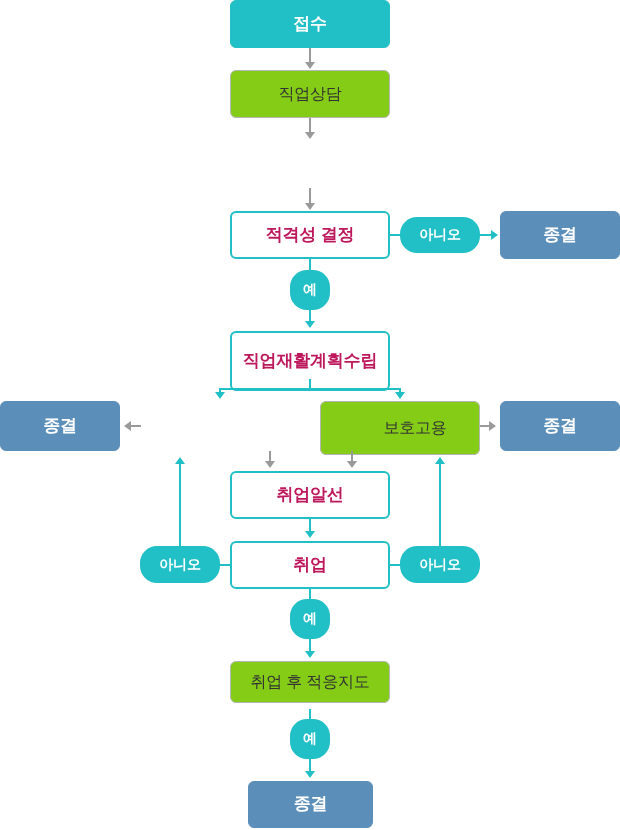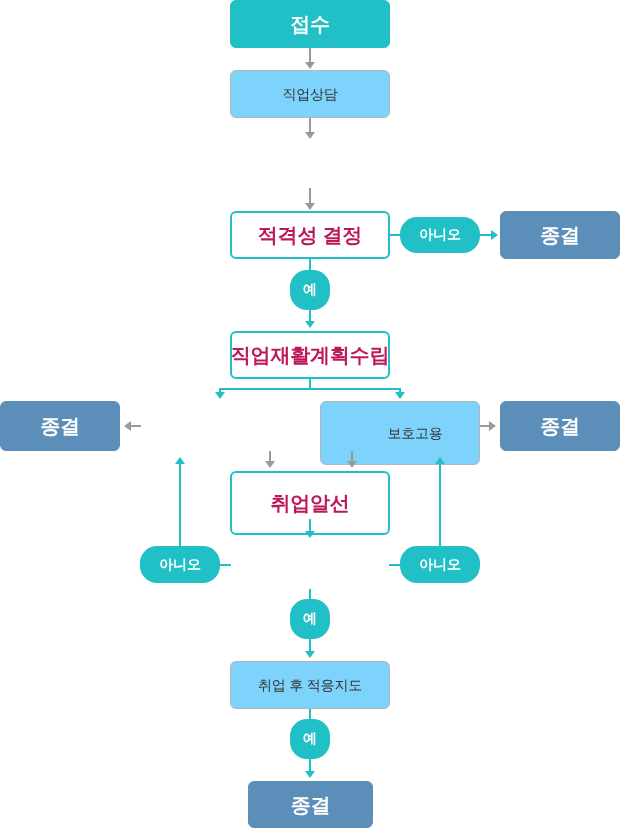--- a/index.html
+++ b/index.html
@@ -19,45 +19,45 @@
     overflow: hidden;
   }
   .node {
     position: absolute;
     box-sizing: border-box;
     display: flex;
     align-items: center;
     justify-content: center;
     text-align: center;
     border-radius: 6px;
-    font-size: 20px;
+    font-size: 17px;
     font-weight: bold;
     line-height: 1.2;
     letter-spacing: -0.2px;
     white-space: nowrap;
   }
   
   .node.start {
     background: #21bfc6;
     border: 1px solid #21bfc6;
     color: #ffffff;
   }
   
   .node.terminal {
     background: #5b8fb9;
     border: 1px solid #5b8fb9;
     color: #ffffff;
   }
   
   .node.process {
-    background: #7dd3fc;
+    background: #84cc16;
     border: 1px solid #b5b5b5;
     color: #333333;
     font-weight: normal;
-    font-size: 14px;
+    font-size: 16px;
   }
   
   .node.decision {
     background: #ffffff;
     border: 2px solid #21bfc6;
     color: #be185d;
   }
   
   .pill {
     position: absolute;
@@ -137,43 +137,46 @@
 
 
   <div class="node decision" style="left:230px; top:211px; width:160px; height:48px;">
     <span>적격성 결정</span>
   </div>
 
   <div class="node terminal" style="left:500px; top:211px; width:120px; height:48px;">
     <span>종결</span>
   </div>
 
-  <div class="node decision" style="left:230px; top:331px; width:160px; height:48px;">
+  <div class="node decision" style="left:230px; top:331px; width:160px; height:60px;">
     <span>직업재활계획수립</span>
   </div>
 
 
-  <div class="node process" style="left:320px; top:401px; width:160px; height:64px;padding-left:30px;">
+  <div class="node process" style="left:320px; top:401px; width:160px; height:54px;padding-left:30px;">
     <span>보호고용</span>
   </div>
 
   <div class="node terminal" style="left:0px; top:401px; width:120px; height:50px;">
     <span>종결</span>
   </div>
 
   <div class="node terminal" style="left:500px; top:401px; width:120px; height:50px;">
     <span>종결</span>
   </div>
 
-  <div class="node decision" style="left:230px; top:471px; width:160px; height:64px;">
+  <div class="node decision" style="left:230px; top:471px; width:160px; height:48px;">
     <span>취업알선</span>
   </div>
 
-
-  <div class="node process" style="left:230px; top:661px; width:160px; height:48px;">
+  <div class="node decision" style="left:230px; top:541px; width:160px; height:48px;">
+    <span>취업</span>
+  </div>
+
+  <div class="node process" style="left:230px; top:661px; width:160px; height:42px;">
     <span>취업 후 적응지도</span>
   </div>
 
   <div class="node terminal" style="left:248px; top:781px; width:125px; height:47px;">
     <span>종결</span>
   </div>
 
   <div class="line v gray" style="left:309px; top:48px; height:15px;"></div>
   <div class="arrow gray down" style="left:305px; top:62px;"></div>
 

